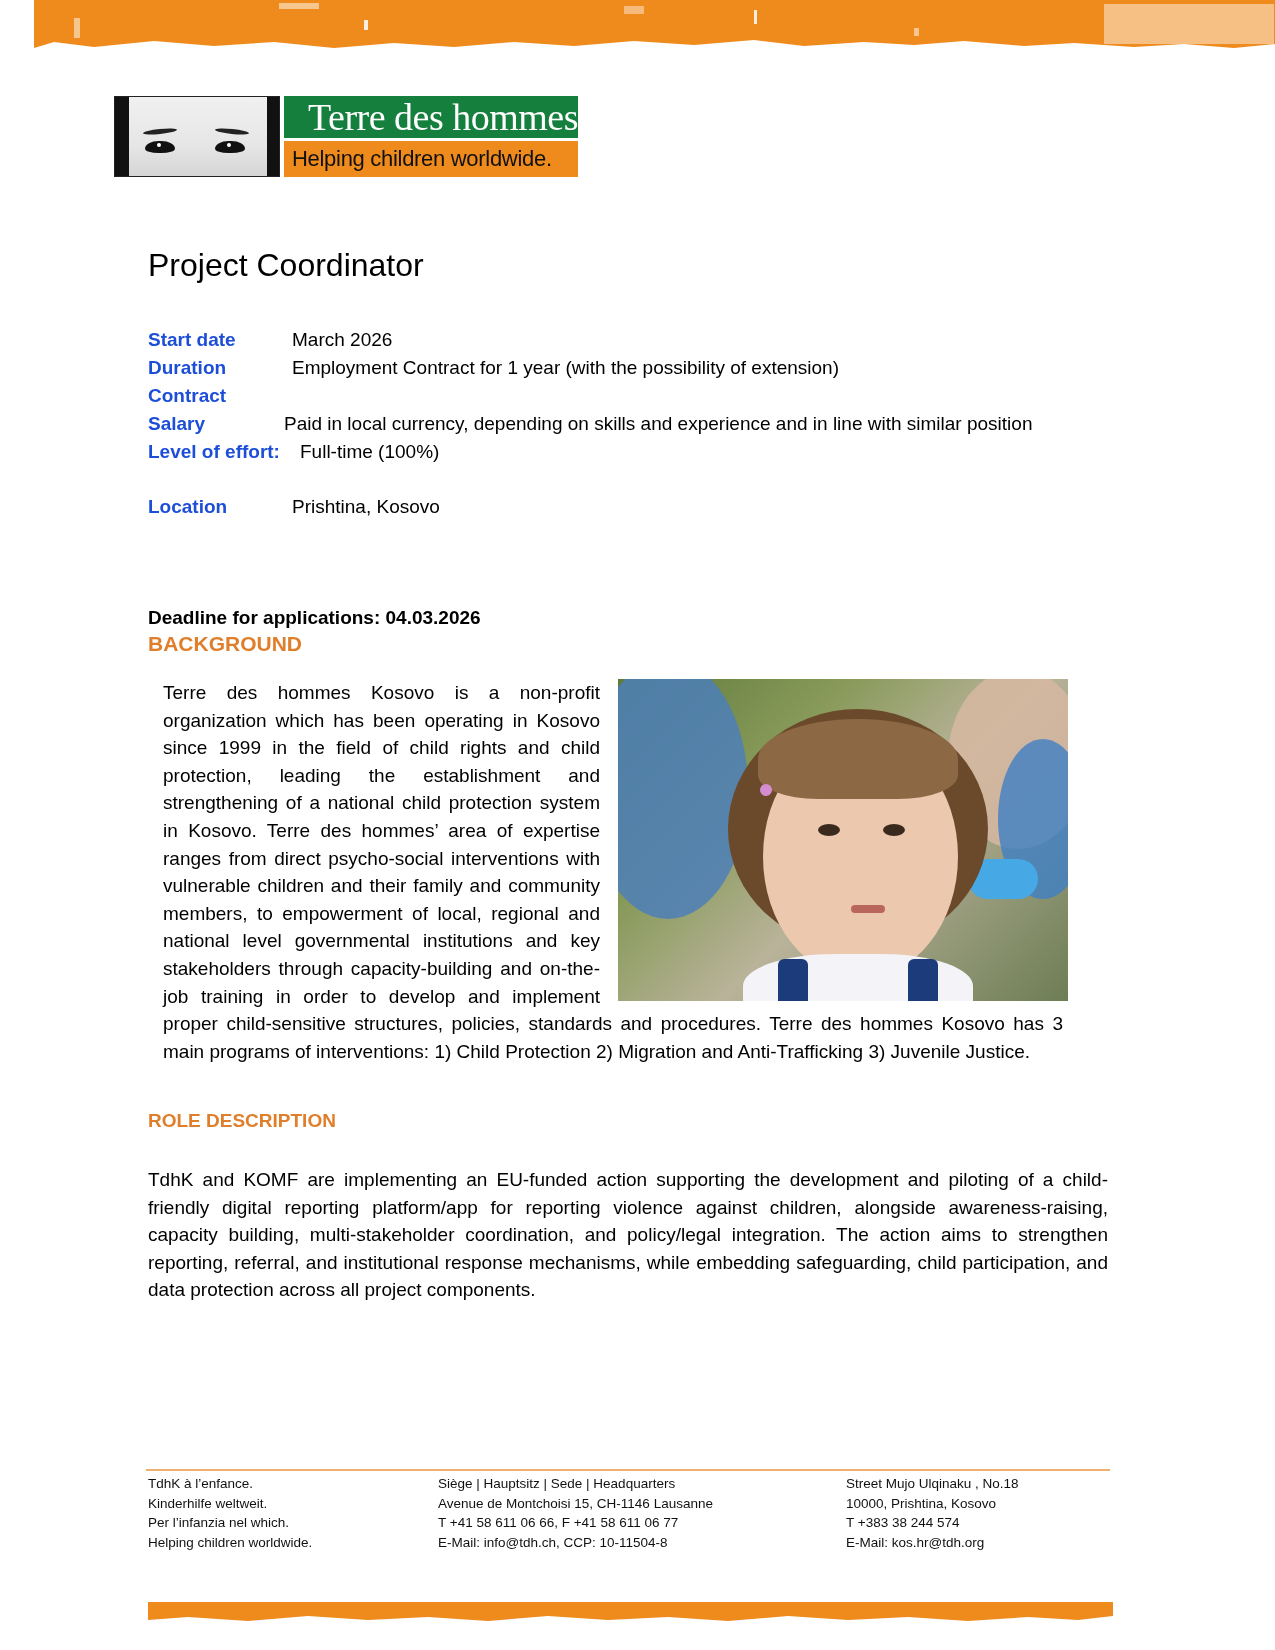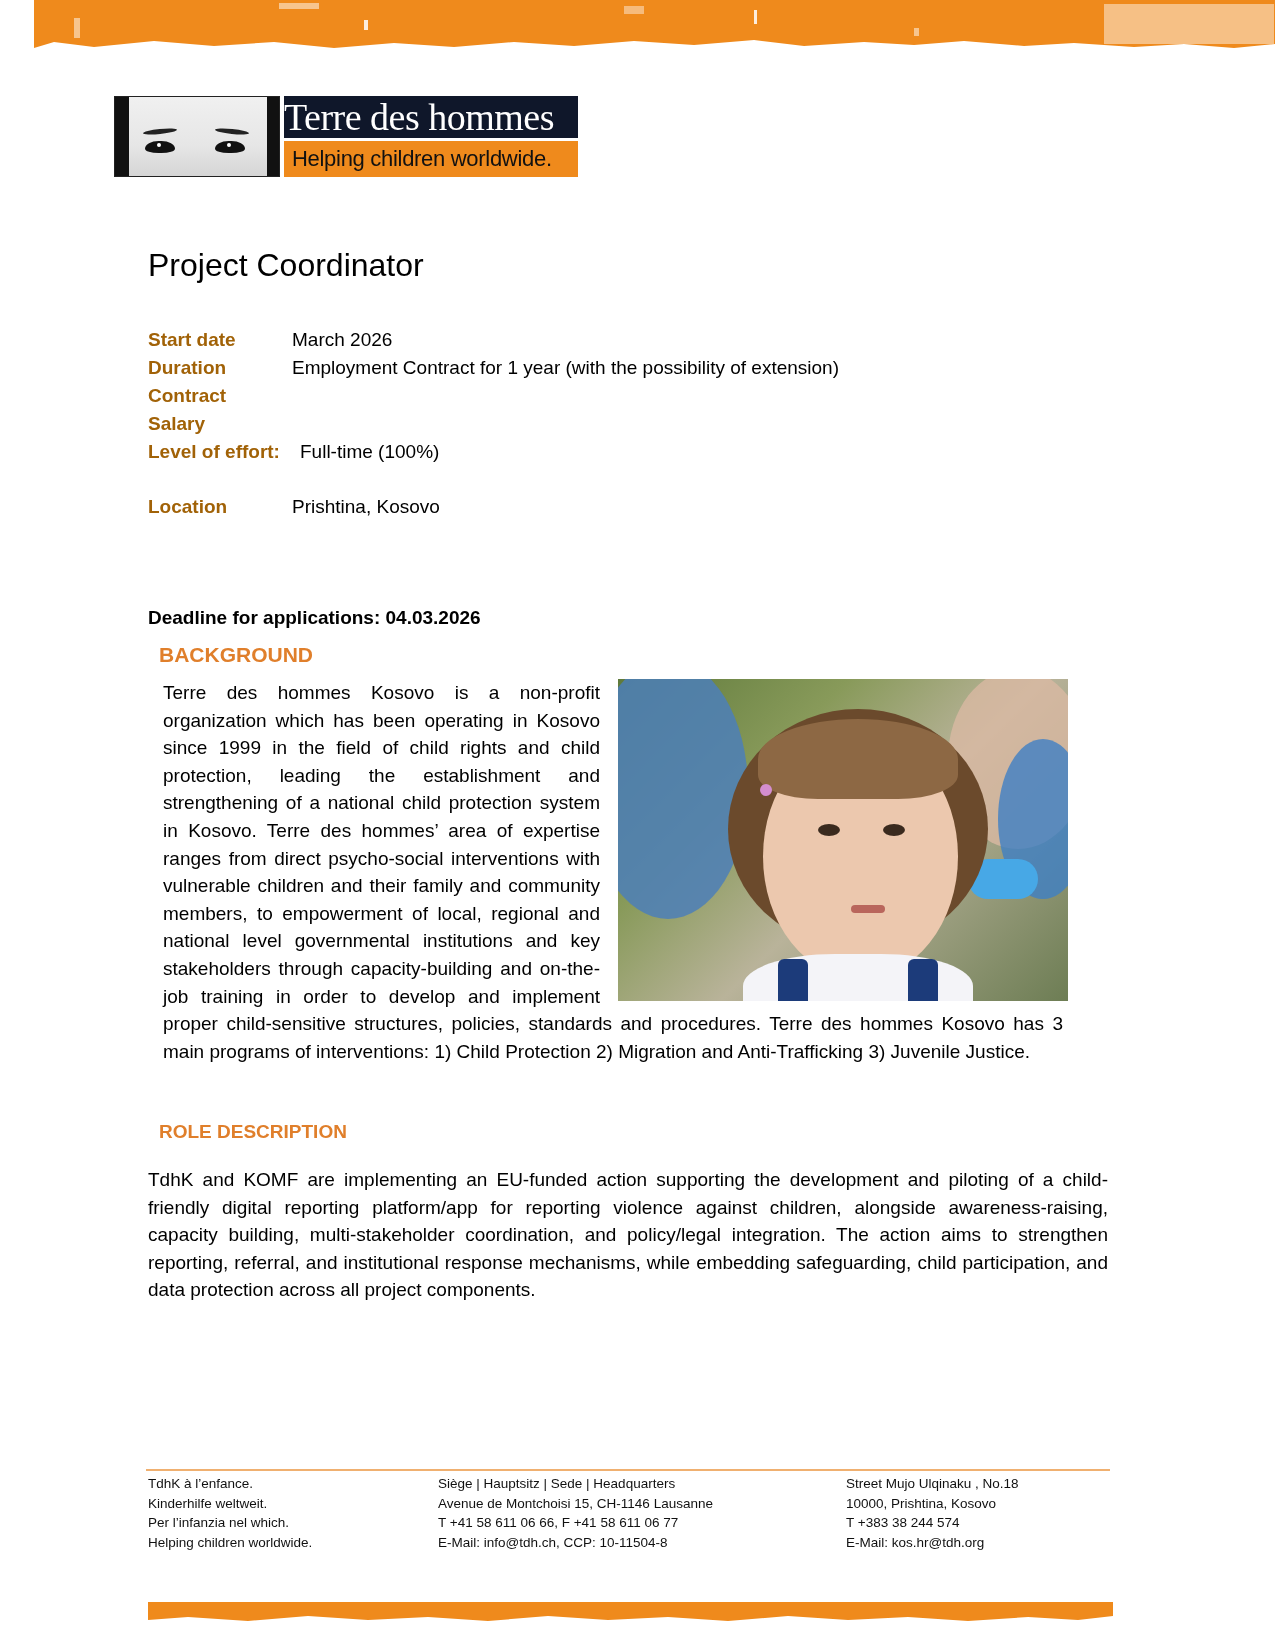--- a/index.html
+++ b/index.html
@@ -14,40 +14,40 @@
     
     .logo { position: absolute; left: 114px; top: 96px; width: 464px; height: 81px; display: flex; }
     .logo-photo { width: 166px; height: 81px; background: #111; position: relative; overflow: hidden;
                   border: 1px solid #222; box-sizing: border-box; }
     .logo-photo .face { position: absolute; left: 14px; top: 0; width: 138px; height: 81px;
                         background: linear-gradient(180deg, #f0f0f0 0%, #e6e6e6 60%, #d4d4d4 100%); }
     .logo-photo .brow { position: absolute; height: 5px; background: #222; border-radius: 50%; top: 32px; width: 34px; }
     .logo-photo .eye { position: absolute; top: 44px; width: 30px; height: 12px; background: #111; border-radius: 50% 50% 50% 50% / 70% 70% 40% 40%; }
     .logo-photo .eye::after { content: ""; position: absolute; left: 12px; top: 2px; width: 4px; height: 4px; background: #fff; border-radius: 50%; }
     .logo-right { margin-left: 4px; width: 294px; display: flex; flex-direction: column; }
-    .logo-name { height: 42px; background: #0f172a; color: #fff; font-family: "Liberation Serif", serif;
-                 font-size: 38px; line-height: 42px; padding-left: 0; letter-spacing: -0.5px; white-space: nowrap; overflow: hidden; }
+    .logo-name { height: 42px; background: #15803d; color: #fff; font-family: "Liberation Serif", serif;
+                 font-size: 38px; line-height: 42px; padding-left: 24px; letter-spacing: -0.5px; white-space: nowrap; overflow: hidden; }
     .logo-tag { margin-top: 3px; height: 36px; background: #ef8a1c; color: #111; font-family: "Liberation Sans", sans-serif;
                 font-size: 22px; line-height: 36px; padding-left: 8px; white-space: nowrap; font-weight: normal; letter-spacing: -0.3px; overflow: hidden; }
 
     
     .body-font { font-family: "Liberation Sans", sans-serif; }
     .title { position: absolute; left: 148px; top: 247px; font-size: 32px; font-weight: normal; color: #000; margin: 0; }
 
     .facts { position: absolute; left: 148px; top: 326px; width: 960px; font-size: 19px; }
     .fact { position: relative; height: 28px; line-height: 28px; }
-    .fact .k { position: absolute; left: 0; color: #a16207; font-weight: bold; }
+    .fact .k { position: absolute; left: 0; color: #1d4ed8; font-weight: bold; }
     .fact .v { position: absolute; left: 144px; color: #000; white-space: nowrap; }
     .fact.salary .v { left: 136px; }
     .fact.salary2 .v { left: 146px; }
     .fact.effort .v { left: 152px; }
 
     .deadline { position: absolute; left: 148px; top: 607px; font-size: 19px; font-weight: bold; }
 
-    .h-orange { position: absolute; left: 148px; color: #e07f2b; font-weight: bold; margin: 11px; }
+    .h-orange { position: absolute; left: 148px; color: #e07f2b; font-weight: bold; margin: 0; }
     .h-background { top: 632px; font-size: 21px; }
     .h-role { top: 1110px; font-size: 19px; }
 
     .bg-text { position: absolute; left: 148px; top: 664px; width: 930px; font-size: 19px; line-height: 27.6px; }
     .bg-text .photo { float: right; width: 450px; height: 322px; margin: 15px 10px 6px 18px; position: relative; overflow: hidden;
                       background: linear-gradient(135deg, #5f7a3b 0%, #889a5a 30%, #b9b39a 55%, #6d7d54 100%); }
     .bg-text p { margin: 15px; text-align: justify; }
 
     .photo .blob { position: absolute; border-radius: 50%; }
     .role-text { position: absolute; left: 148px; top: 1166px; width: 960px; font-size: 19px; line-height: 27.6px; text-align: justify; margin: 0; }
@@ -102,20 +102,21 @@
     </div>
     <div class="fact">
       <span class="k">Duration</span>
       <span class="v">Employment Contract for 1 year (with the possibility of extension)</span>
     </div>
     <div class="fact">
       <span class="k">Contract</span>
     </div>
     <div class="fact salary">
       <span class="k">Salary</span>
+      <span class="v">Paid in local currency, depending on skills and experience and in line with similar  position</span>
     </div>
     <div class="fact effort">
       <span class="k">Level of effort:</span>
       <span class="v">Full-time (100%)</span>
     </div>
     <div class="fact" style="margin-top:27px;">
       <span class="k">Location</span>
       <span class="v">Prishtina, Kosovo</span>
     </div>
   </div>

